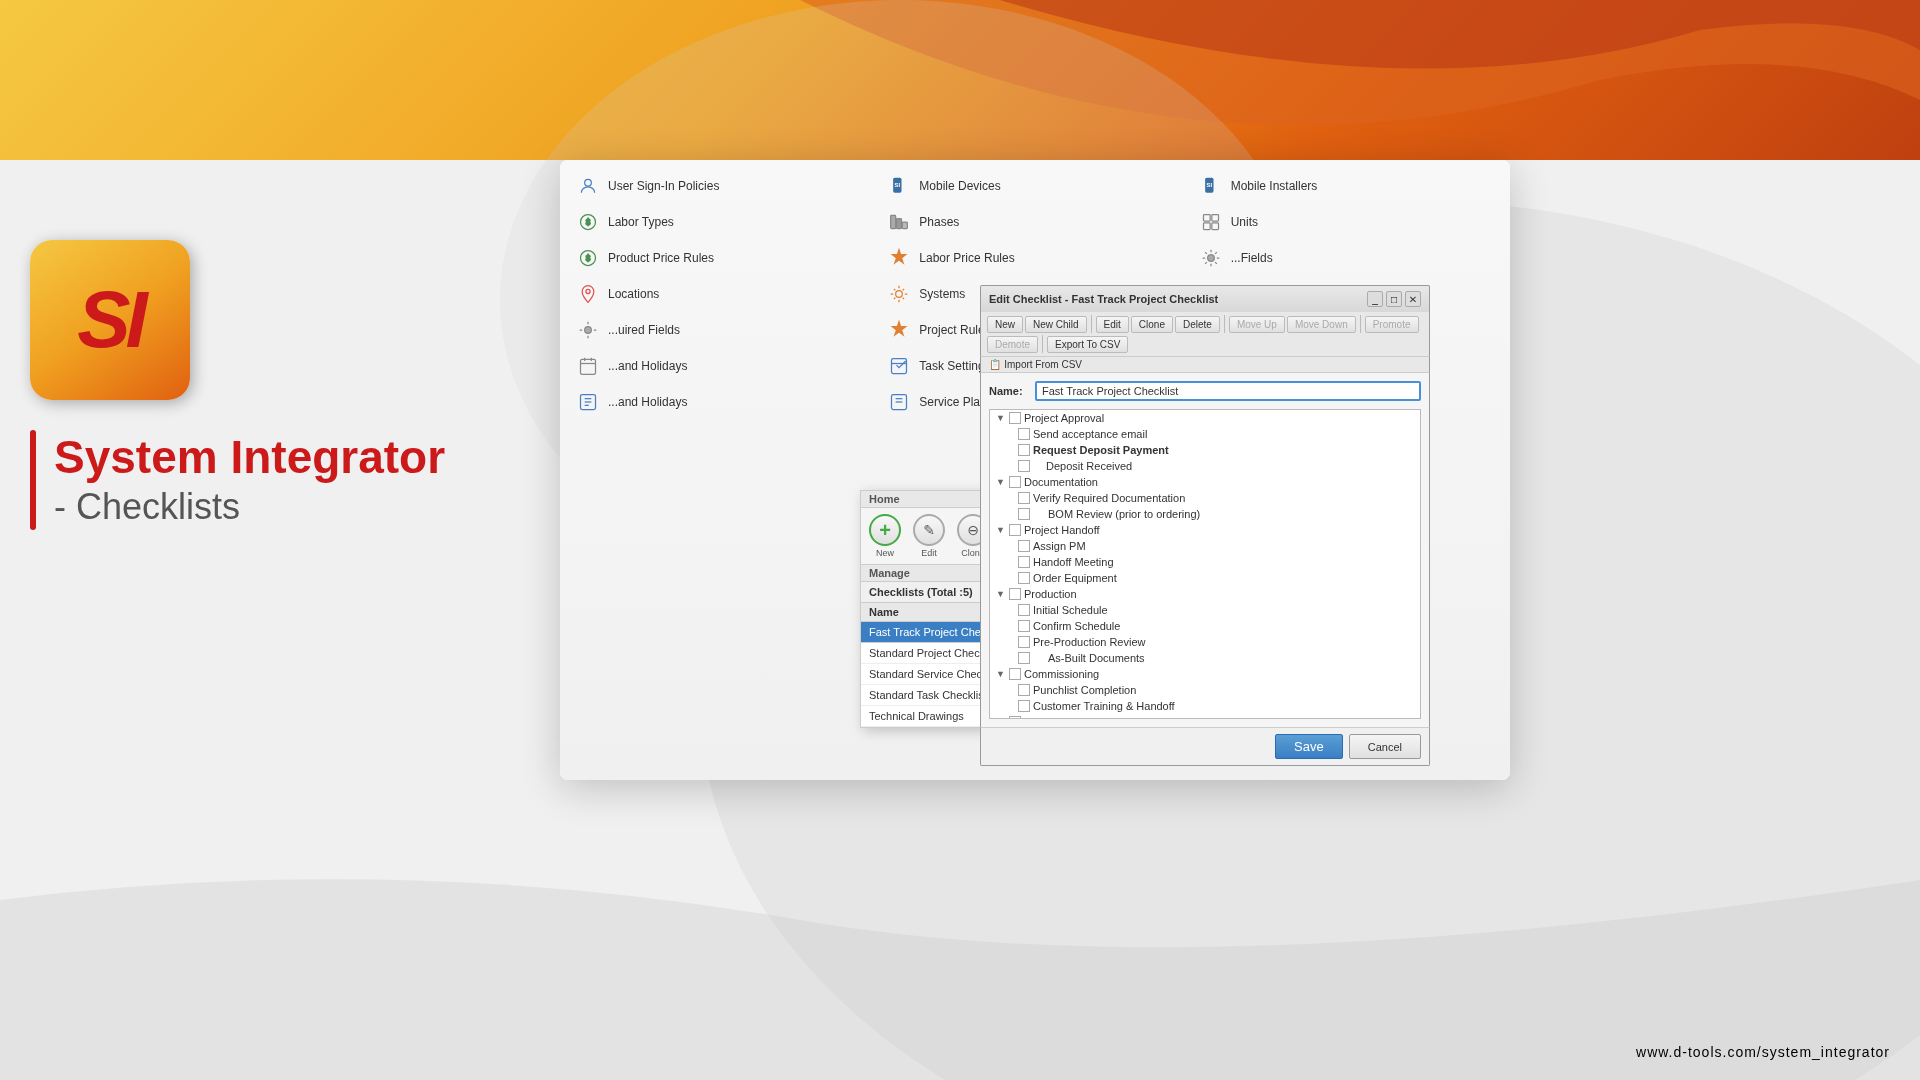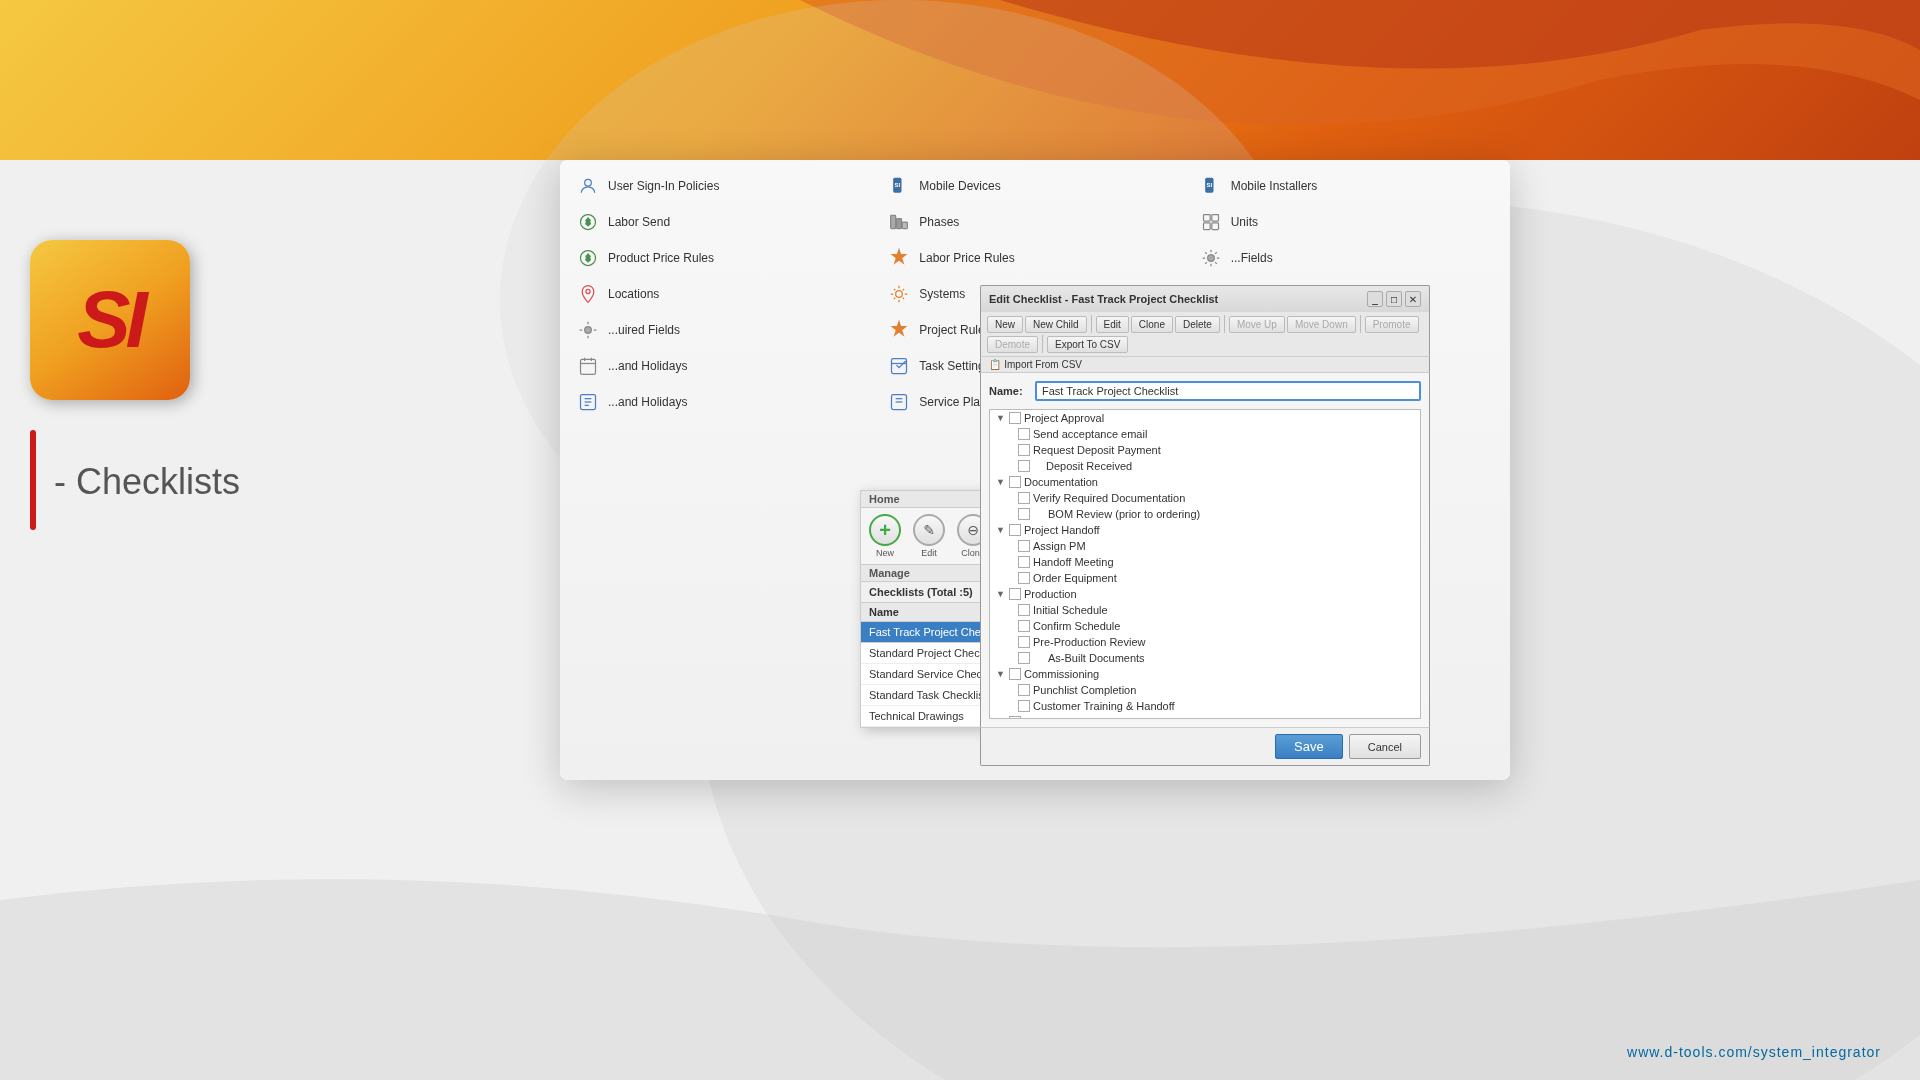--- a/index.html
+++ b/index.html
@@ -121,23 +121,23 @@
 
     .nav-icon svg {
       width: 20px;
       height: 20px;
     }
 
     
     .website-footer {
       position: absolute;
       bottom: 20px;
-      right: 39px;
+      right: 30px;
       font-size: 14px;
-      color: #0369a1;
+      color: #000000;
       letter-spacing: 1px;
       z-index: 5;
     }
 
     
     .app-bg {
       position: absolute;
       left: 560px;
       top: 160px;
       width: 950px;
@@ -183,20 +183,21 @@
   </svg>
 </div>
 
 <div class="left-panel">
   <div class="logo-box">
     <span class="logo-si">SI</span>
   </div>
   <div class="brand-text-block">
     <div class="brand-title-bar"></div>
     <div class="brand-text-content">
+      <span class="brand-name">System Integrator</span>
       <span class="brand-subtitle">- Checklists</span>
     </div>
   </div>
 </div>
 
 <div class="app-bg">
   <div class="app-bg-inner">
 
     <div class="app-grid">
 
@@ -230,21 +231,21 @@
         <span>Mobile Installers</span>
       </div>
 
       <div class="nav-item">
         <div class="nav-icon">
           <svg viewBox="0 0 24 24" fill="none" stroke="#4a9050" stroke-width="1.5">
             <circle cx="12" cy="12" r="9"></circle>
             <text x="12" y="16" font-size="10" fill="#4a9050" text-anchor="middle" font-weight="bold">$</text>
           </svg>
         </div>
-        <span>Labor Send</span>
+        <span>Labor Types</span>
       </div>
 
       <div class="nav-item">
         <div class="nav-icon">
           <svg viewBox="0 0 24 24" fill="none" stroke="#888" stroke-width="1.5">
             <rect x="2" y="4" width="6" height="16" rx="1" fill="#aaa"></rect>
             <rect x="9" y="8" width="6" height="12" rx="1" fill="#999"></rect>
             <rect x="16" y="12" width="6" height="8" rx="1" fill="#bbb"></rect>
           </svg>
         </div>
@@ -491,21 +492,21 @@
 
       <div style="padding:2px 6px; color:#333; display:flex; align-items:center; gap:3px;">
         <span style="font-size:9px; color:#666; width:10px;">▼</span>
         <span style="width:12px; height:12px; border:1px solid #aaa; background:#fff; display:inline-block; flex-shrink:0;"></span>
         <span>Project Approval</span>
       </div>
       <div style="padding:2px 6px 2px 28px; color:#333; display:flex; align-items:center; gap:3px;">
         <span style="width:12px; height:12px; border:1px solid #aaa; background:#fff; display:inline-block; flex-shrink:0;"></span>
         <span>Send acceptance email</span>
       </div>
-      <div style="padding:2px 6px 2px 28px; color:#333; display:flex; align-items:center; gap:3px;">
+      <div style="padding:2px 6px 2px 28px; color:#333; display:flex; align-items:center; gap:3px;font-weight:bold;">
         <span style="width:12px; height:12px; border:1px solid #aaa; background:#fff; display:inline-block; flex-shrink:0;"></span>
         <span>Request Deposit Payment</span>
       </div>
       <div style="padding:2px 6px 2px 28px; color:#333; display:flex; align-items:center; gap:16px;">
         <span style="width:12px; height:12px; border:1px solid #aaa; background:#fff; display:inline-block; flex-shrink:0;"></span>
         <span>Deposit Received</span>
       </div>
 
       <div style="padding:2px 6px; color:#333; display:flex; align-items:center; gap:3px;">
         <span style="font-size:9px; color:#666; width:10px;">▼</span>

